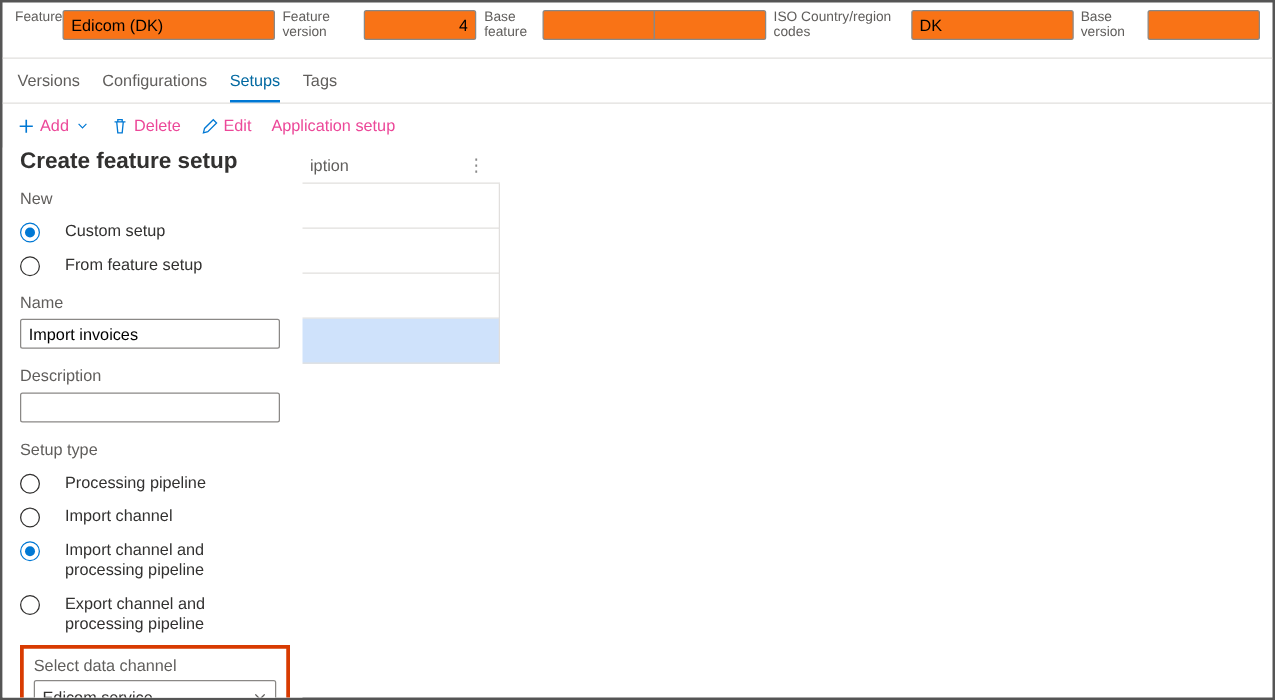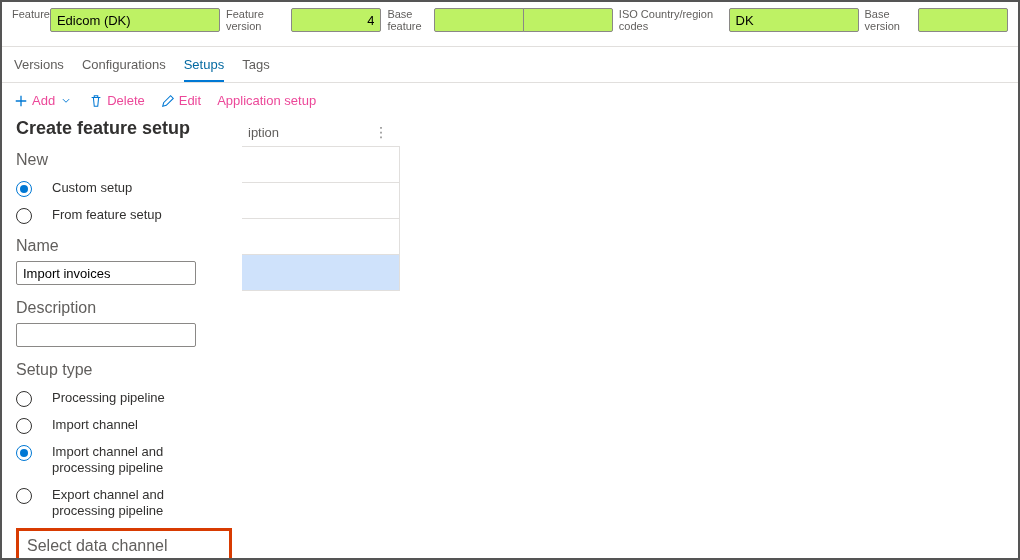--- a/index.html
+++ b/index.html
@@ -17,21 +17,21 @@
   .top-fields {
     display: flex;
     gap: 6px;
     padding: 6px 10px 12px 10px;
     border-bottom: 1px solid #e1dfdd;
   }
   .field-group { display: flex; flex-direction: row; }
   .field-label { font-size: 11px; color: #605e5c; margin-bottom: 2px; }
   .field-input {
     border: 1px solid #8a8886;
-    background: #bef264;
+    background: #f97316;
     padding: 3px 6px;
     font-size: 13px;
     height: 24px;
     border-radius: 2px;
   }
   .field-input.right { text-align: right; }
   .w-feature { width: 170px; }
   .w-version { width: 90px; }
   .w-iso { width: 130px; }
   .w-base { width: 90px; border-radius: 2px 0 0 2px; }
@@ -75,21 +75,21 @@
 
   .content-row { display: flex; align-items: flex-start; }
   .panel {
     width: 240px;
     background: #fff;
     padding: 0 14px 14px 14px;
     position: relative;
     z-index: 5;
   }
   .panel-title { font-size: 18px; font-weight: 600; margin-bottom: 12px; }
-  .section-label { font-size: 16px; color: #605e5c; margin: 4px 0 6px 0; }
+  .section-label { font-size: 13px; color: #605e5c; margin: 4px 0 6px 0; }
   .radio-row {
     display: flex;
     align-items: flex-start;
     gap: 20px;
     padding: 5px 0;
     font-size: 13px;
     cursor: pointer;
   }
   .radio-row .circle {
     width: 16px; height: 16px;
@@ -105,21 +105,21 @@
   .radio-row.selected .circle::after {
     content: "";
     width: 8px; height: 8px;
     background: #0078d4;
     border-radius: 50%;
     position: absolute;
     top: 3px; left: 3px;
   }
   .radio-text { line-height: 1.25; }
   .text-input {
-    width: 180px;
+    width: 208px;
     border: 1px solid #8a8886;
     padding: 3px 6px;
     height: 24px;
     font-size: 13px;
     border-radius: 2px;
     margin-bottom: 10px;
   }
   .highlight-box {
     border: 3px solid #d83b01;
     padding: 6px 8px 8px 8px;

